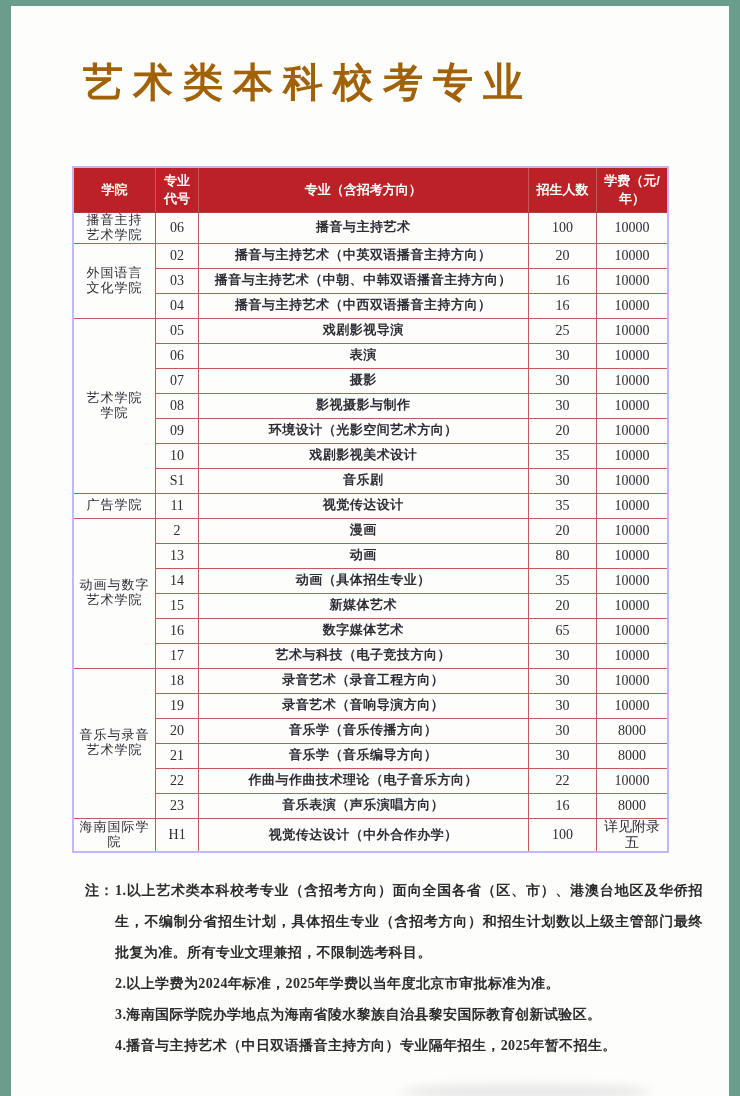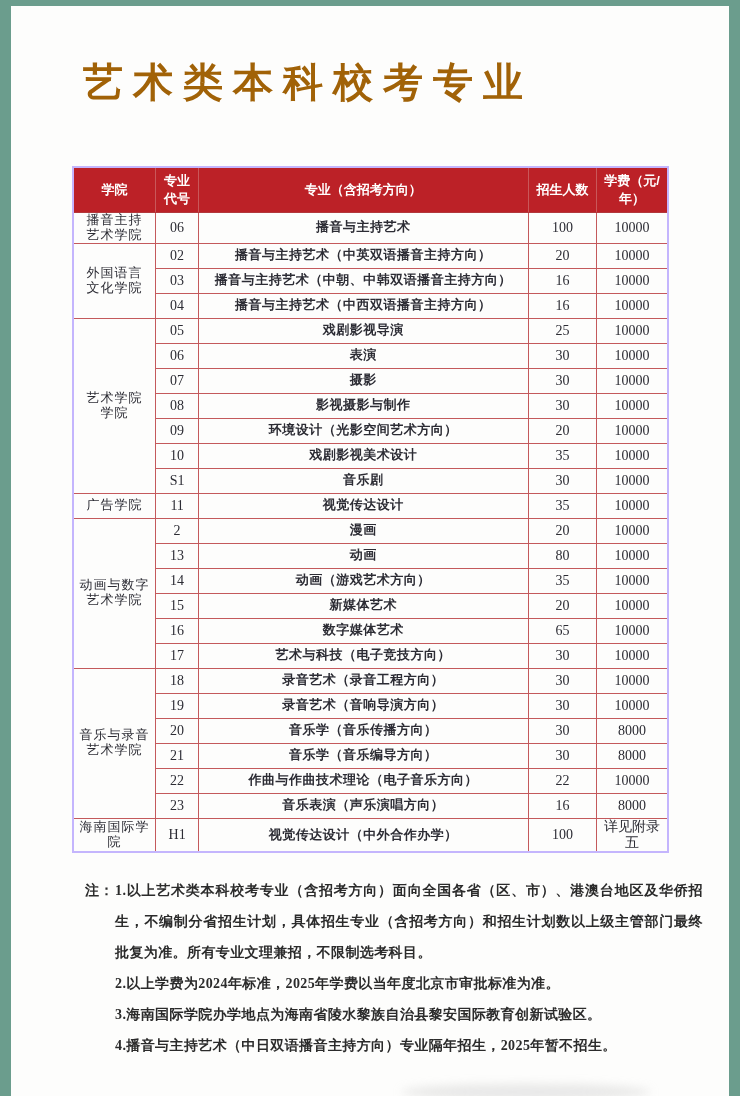--- a/index.html
+++ b/index.html
@@ -198,21 +198,21 @@
             <td class="tuition">10000</td>
           </tr>
           <tr>
             <td class="code">13</td>
             <td class="major">动画</td>
             <td class="count">80</td>
             <td class="tuition">10000</td>
           </tr>
           <tr>
             <td class="code">14</td>
-            <td class="major">动画（游戏艺术方向）</td>
+            <td class="major">动画（具体招生专业）</td>
             <td class="count">35</td>
             <td class="tuition">10000</td>
           </tr>
           <tr>
             <td class="code">15</td>
             <td class="major">新媒体艺术</td>
             <td class="count">20</td>
             <td class="tuition">10000</td>
           </tr>
           <tr>

